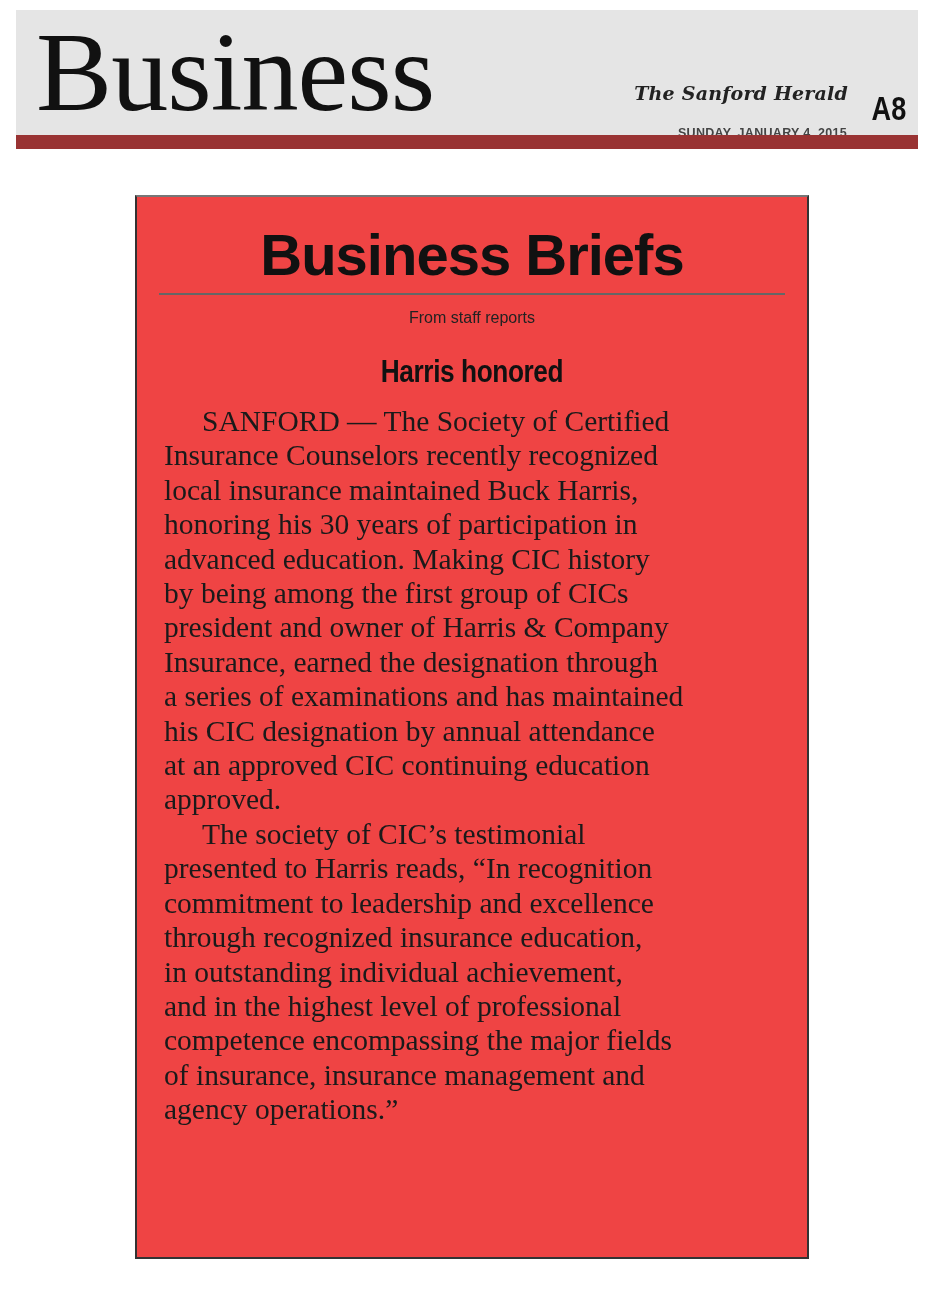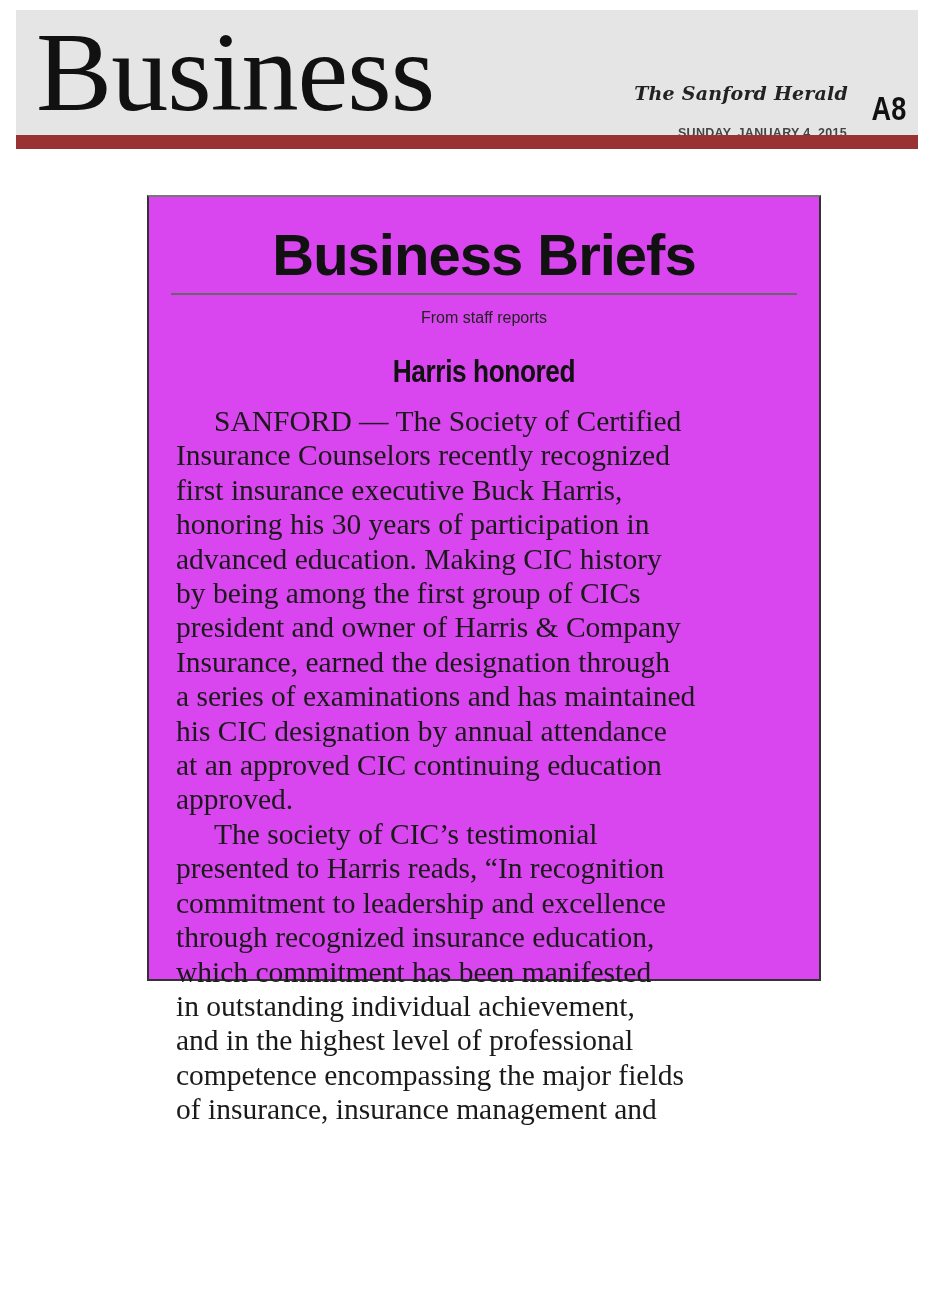--- a/index.html
+++ b/index.html
@@ -72,26 +72,25 @@
       top: 135px;
       width: 902px;
       height: 14px;
       background: #993333;
     }
     .brief-box {
       position: absolute;
       left: 135px;
       top: 195px;
       width: 674px;
-      height: 786px;
+      height: 1064px;
       border: 2px solid #333333;
       border-top-color: #777777;
       box-sizing: border-box;
-      background: #d946ef;
-      margin-left: 12px;
+      background: #ef4444;
     }
     .brief-title {
       position: absolute;
       left: 0;
       width: 100%;
       top: 23px;
       text-align: center;
       font-family: "Liberation Sans", sans-serif;
       font-weight: bold;
       font-size: 58px;
@@ -162,33 +161,33 @@
 
 <article class="brief-box">
   <h1 class="brief-title" style="margin:0">Business Briefs</h1>
   <div class="brief-rule"></div>
   <div class="byline">From staff reports</div>
   <h2 class="headline" style="margin:0">Harris honored</h2>
 
   <div class="article-body">
     <span class="article-line indent">SANFORD — The Society of Certified</span>
     <span class="article-line">Insurance Counselors recently recognized</span>
-    <span class="article-line">first insurance executive Buck Harris,</span>
+    <span class="article-line">local insurance maintained Buck Harris,</span>
     <span class="article-line">honoring his 30 years of participation in</span>
     <span class="article-line">advanced education. Making CIC history</span>
     <span class="article-line">by being among the first group of CICs</span>
     <span class="article-line">president and owner of Harris &amp; Company</span>
     <span class="article-line">Insurance, earned the designation through</span>
     <span class="article-line">a series of examinations and has maintained</span>
     <span class="article-line">his CIC designation by annual attendance</span>
     <span class="article-line">at an approved CIC continuing education</span>
     <span class="article-line">approved.</span>
     <span class="article-line indent">The society of CIC’s testimonial</span>
     <span class="article-line">presented to Harris reads, “In recognition</span>
     <span class="article-line">commitment to leadership and excellence</span>
     <span class="article-line">through recognized insurance education,</span>
-    <span class="article-line">which commitment has been manifested</span>
     <span class="article-line">in outstanding individual achievement,</span>
     <span class="article-line">and in the highest level of professional</span>
     <span class="article-line">competence encompassing the major fields</span>
     <span class="article-line">of insurance, insurance management and</span>
+    <span class="article-line">agency operations.”</span>
   </div>
 </article>
 
 </body></html>

